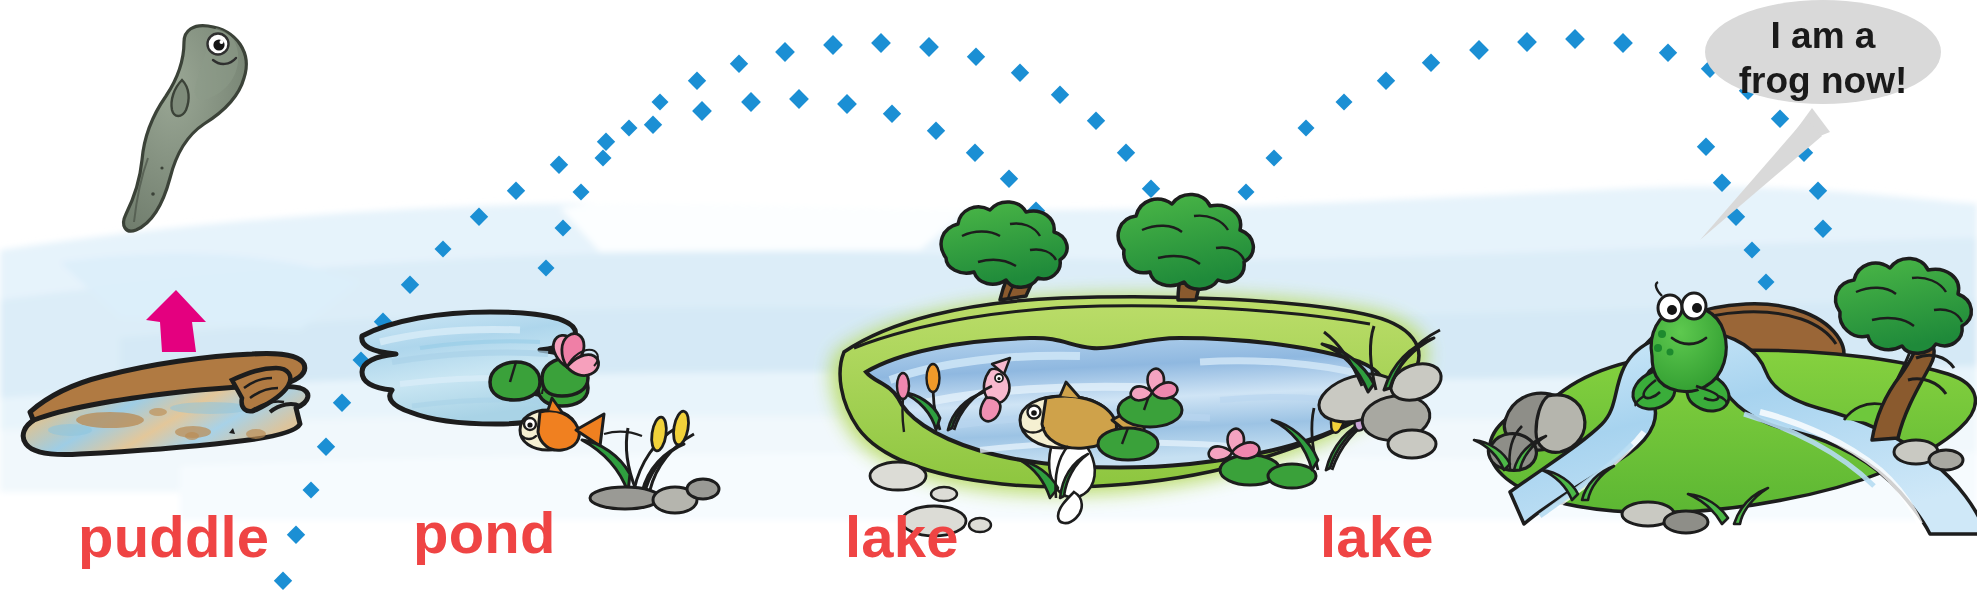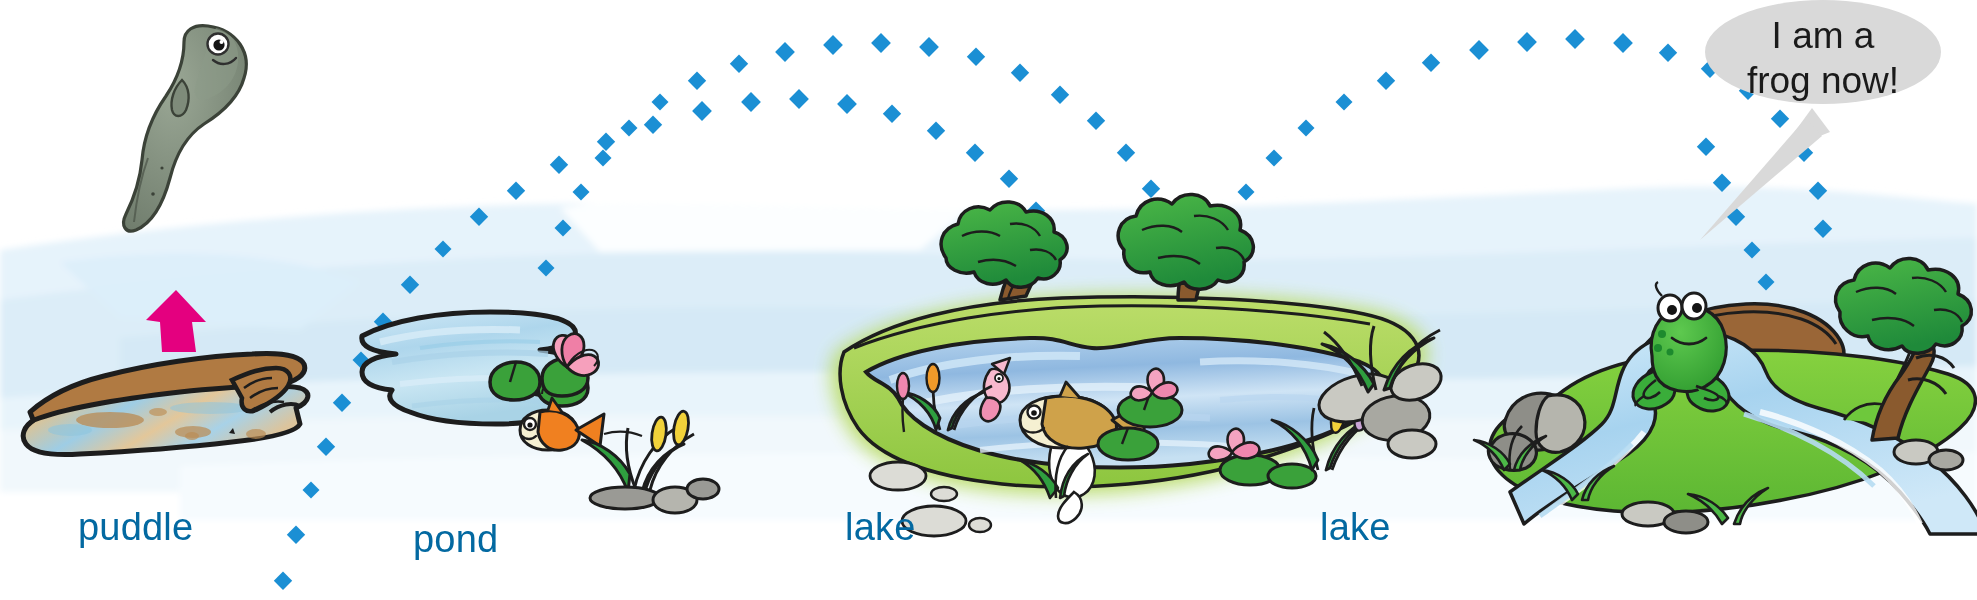--- a/index.html
+++ b/index.html
@@ -7,31 +7,32 @@
   body{
     font-family:"Liberation Sans","DejaVu Sans",sans-serif;
     -webkit-font-smoothing:antialiased;
   }
   #stage{
     position:relative;
     width:1977px;
     height:600px;
     overflow:hidden;
     background:#ffffff;
+    font-weight:bold;
   }
   #scene{
     position:absolute;
     inset:0;
     width:1977px;
     height:600px;
   }
   .lbl{
     position:absolute;
-    color:#0369a1;
-    font-size:38px;
+    color:#ef4444;
+    font-size:58px;
     line-height:1;
     letter-spacing:0.2px;
     white-space:nowrap;
     font-family:"Liberation Sans","DejaVu Sans",sans-serif;
   }
   .bubble-text{
     position:absolute;
     text-align:center;
     color:#1a1a1a;
     font-size:37px;
@@ -562,17 +563,17 @@
       <path d="M1700 240 L 1806 118 L 1822 136 Z" fill="#d9d9d9"></path>
       <ellipse cx="1823" cy="52" rx="118" ry="52" fill="#d9d9d9"></ellipse>
     </g>
 
   </svg>
 
   <div class="bubble-text" style="left:1705px; top:13px; width:236px;">I am a
 frog now!</div>
 
   <div class="lbl" style="left:78px; top:508px;">puddle</div>
-  <div class="lbl" style="left:413px; top:520px;">pond</div>
+  <div class="lbl" style="left:413px; top:504px;">pond</div>
   <div class="lbl" style="left:845px; top:508px;">lake</div>
   <div class="lbl" style="left:1320px; top:508px;">lake</div>
 
 </div>
 
 </body></html>

